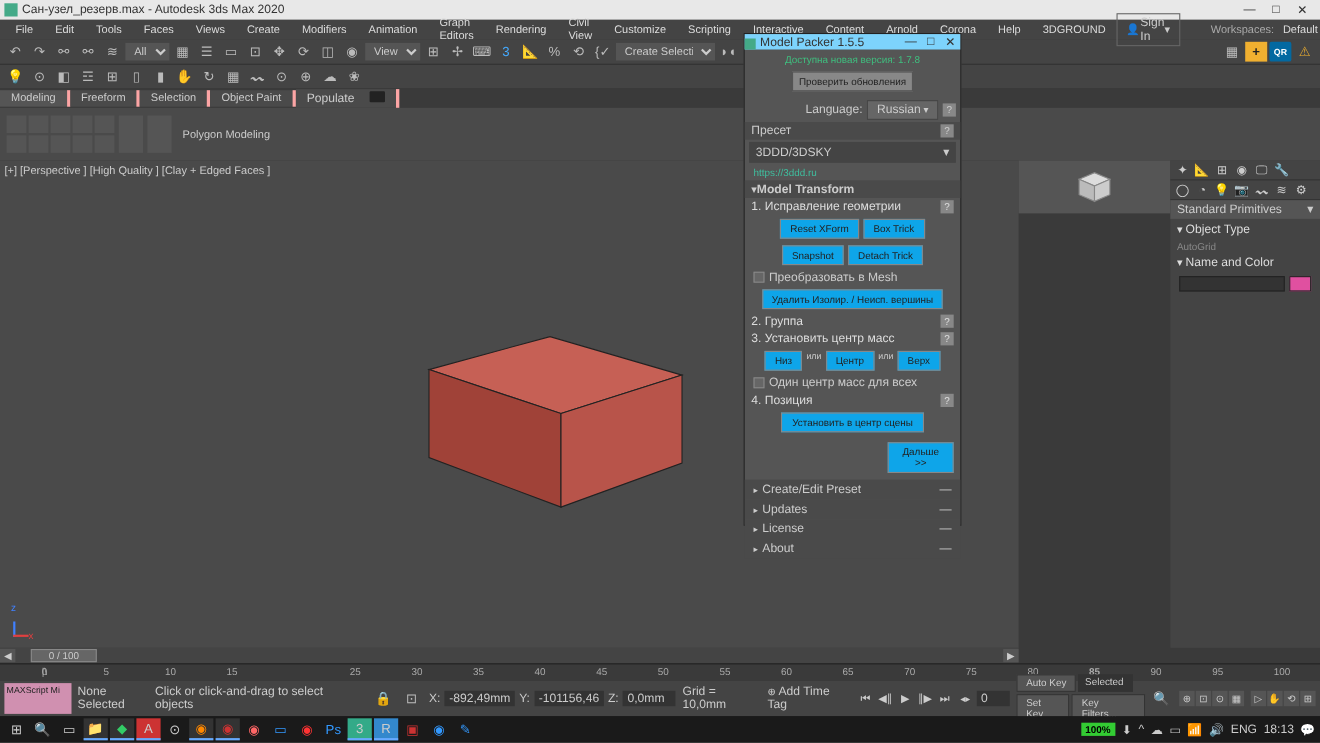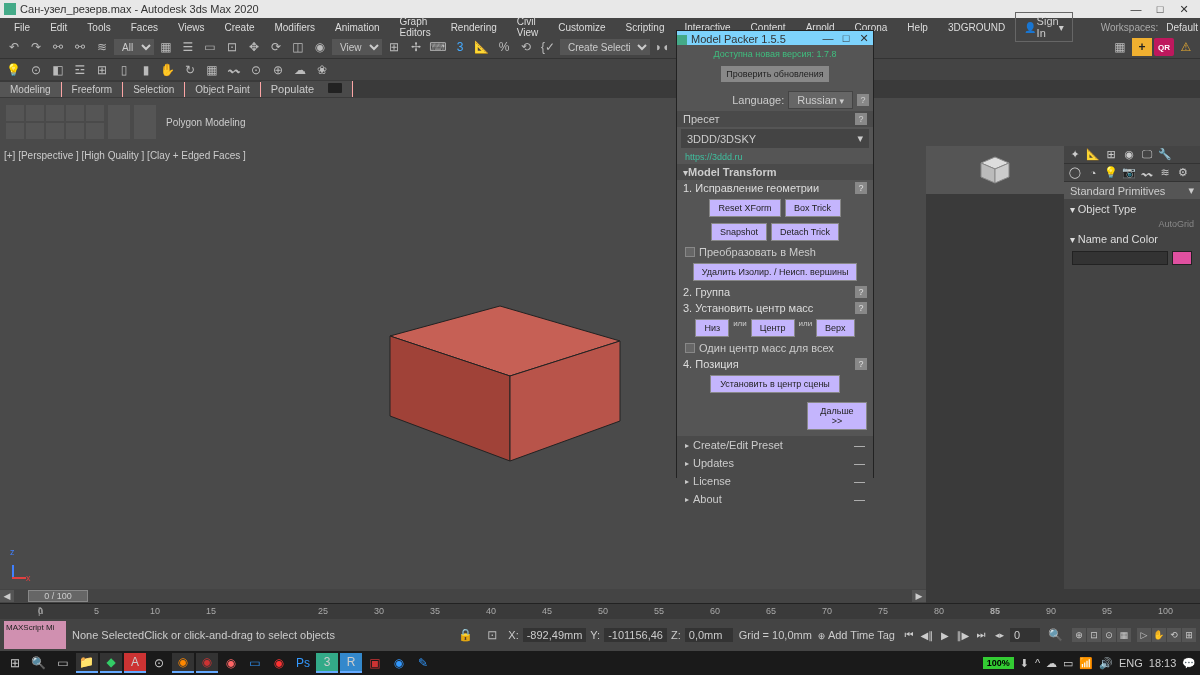--- a/index.html
+++ b/index.html
@@ -8,27 +8,27 @@
 .titlebar .icon{width:12px;height:12px;background:#4a8;margin-right:4px}
 .titlebar .spacer{flex:1}
 .titlebar .wbtn{width:24px;height:18px;display:flex;align-items:center;justify-content:center;color:#333}
 .menubar{height:18px;background:#444;display:flex;align-items:center;padding:0 4px}
 .menubar .mi{padding:2px 10px;font-size:10px;color:#ddd}
 .menubar .signin{margin-left:auto;display:flex;align-items:center;padding:2px 8px;border:1px solid #666;font-size:10px}
 .menubar .ws{margin-left:24px;font-size:10px;color:#aaa;padding:2px 4px}
 .menubar .wsv{font-size:10px;color:#ddd;padding:2px 4px}
 .toolbar1{height:22px;background:#444;display:flex;align-items:center;padding:0 4px;gap:2px}
 .tbtn{width:20px;height:18px;display:flex;align-items:center;justify-content:center;color:#bbb;font-size:12px}
-.tbtn.qr{background:#be185d;color:#fff;font-size:8px;font-weight:bold;border-radius:2px}
+.tbtn.qr{background:#0369a1;color:#fff;font-size:8px;font-weight:bold;border-radius:2px}
 .tbtn.warn{color:#f0b030}
 .tbtn.plus{background:#f0b030;color:#222;font-weight:bold}
 .tsel{background:#555;color:#ccc;border:none;font-size:10px;padding:1px 4px;height:16px}
 .toolbar2{height:22px;background:#444;display:flex;align-items:center;padding:0 4px;gap:2px;border-top:1px solid #333}
 .ribbon{height:18px;background:#3a3a3a;display:flex;align-items:center}
-.rtab{padding:2px 10px;font-size:10px;color:#ccc;background:#4a4a4a;border-right:1px solid #fca5a5}
+.rtab{padding:2px 10px;font-size:10px;color:#ccc;background:#4a4a4a;border-right:3px solid #fca5a5}
 .rtab.active{background:#555}
 .rtab .camend{width:14px;height:10px;background:#222;display:inline-block;margin-left:14px;border-radius:1px}
 .ribbonbody{height:48px;background:#4a4a4a;display:flex;align-items:center;padding:2px 6px;gap:4px}
 .ribgroup{display:flex;flex-direction:column;gap:2px}
 .ribgroup .row{display:flex;gap:2px}
 .ribgroup .sm{width:18px;height:16px;background:#555;display:flex;align-items:center;justify-content:center;font-size:10px}
 .ribgroup .lg{width:22px;height:34px;background:#555}
 .riblabel{font-size:10px;color:#ccc;padding:2px 6px}
 .viewport{position:absolute;left:0;top:146px;width:926px;height:443px;background:#4a4a4a}
 .vplabel{position:absolute;left:4px;top:4px;font-size:10px;color:#ccc}
@@ -48,36 +48,36 @@
 .modal .langrow{display:flex;align-items:center;justify-content:flex-end;padding:2px 4px;gap:4px}
 .modal .langsel{background:#666;padding:2px 8px;border:1px solid #444;font-size:9px}
 .modal .help{width:12px;height:12px;background:#888;display:flex;align-items:center;justify-content:center;font-size:9px}
 .modal .sechead{background:#4a4a4a;padding:2px 6px;display:flex;align-items:center;font-size:10px}
 .modal .preset{background:#444;margin:2px 4px;padding:3px 6px;font-size:10px;display:flex;align-items:center}
 .modal .preset .arr{margin-left:auto}
 .modal .link{color:#3fbf9f;padding:2px 8px;font-size:9px}
 .modal .sub{padding:2px 6px;font-size:9px;color:#ddd;display:flex;align-items:center}
 .modal .sub .help{margin-left:auto}
 .modal .btnrow{display:flex;gap:4px;justify-content:center;padding:3px 6px}
-.modal .mbtn2{background:#c4b5fd;color:#222;padding:3px 8px;border:1px solid #888;font-size:9px;min-width:56px;text-align:center}
+.modal .mbtn2{background:#0ea5e9;color:#222;padding:3px 8px;border:1px solid #888;font-size:9px;min-width:56px;text-align:center}
 .modal .mbtn2.sm{min-width:30px}
 .modal .chk{display:flex;align-items:center;padding:2px 8px;font-size:9px;gap:4px}
 .modal .chk .cb{width:10px;height:10px;border:1px solid #888;background:#666}
 .modal .next{margin:6px 6px 6px auto;width:60px}
 .modal .secrow{background:#4a4a4a;padding:3px 8px;display:flex;align-items:center;font-size:10px}
 .modal .secrow .tri{margin-right:4px;font-size:8px}
 .modal .secrow .dash{margin-left:auto}
 .rightpanel{position:absolute;right:0;top:146px;width:136px;height:443px;background:#444}
 .rprow{height:18px;display:flex;align-items:center;padding:0 4px;gap:4px;border-bottom:1px solid #333}
 .rprow .ri{width:14px;height:14px;display:flex;align-items:center;justify-content:center;color:#ccc;font-size:11px}
 .rptitle{background:#555;padding:2px 6px;font-size:10px;display:flex;align-items:center}
 .rptitle .arr{margin-left:auto}
 .rpsec{padding:2px 4px}
 .rpsechead{font-size:10px;padding:2px 2px;color:#ddd}
-.rpauto{text-align:right;font-size:9px;color:#888;padding:2px}
+.rpauto{text-align:left;font-size:9px;color:#888;padding:2px}
 .rpgrid{display:grid;grid-template-columns:1fr 1fr;gap:2px;padding:2px}
 .rpobj{background:#555;padding:2px;text-align:center;font-size:9px}
 .rpcolor{display:flex;padding:4px;gap:4px;align-items:center}
 .rpcolor .sw{width:20px;height:14px;background:#e050a0;border:1px solid #222;margin-left:auto}
 .rpcolor .fld{flex:1;height:14px;background:#333;border:1px solid #222}
 .cmdpanel{position:absolute;right:136px;top:146px;width:138px;height:48px;background:#555;display:flex;align-items:center;justify-content:center}
 .cmdpanel .cube{width:44px;height:38px}
 .timeslider{position:absolute;left:0;top:589px;width:926px;height:14px;background:#444;display:flex;align-items:center}
 .timeslider .arr{width:14px;height:12px;background:#555;display:flex;align-items:center;justify-content:center;font-size:9px}
 .timeslider .handle{width:60px;height:12px;background:#666;border:1px solid #888;display:flex;align-items:center;justify-content:center;font-size:9px;margin-left:14px}
@@ -432,20 +432,30 @@
   <span style="font-size:9px">⊕ <span>Add Time Tag</span></span>
   <div class="playback">
     <div class="pbtn">⏮</div>
     <div class="pbtn">◀∥</div>
     <div class="pbtn">▶</div>
     <div class="pbtn">∥▶</div>
     <div class="pbtn">⏭</div>
   </div>
   <span style="font-size:9px">◂▸</span>
     <span class="cfld" style="min-width:30px">0</span>
+  <div style="display:flex;flex-direction:column;gap:2px">
+    <div style="display:flex;gap:2px">
+        <div class="keybtn">Auto Key</div>
+        <div class="selbox">Selected</div>
+      </div>
+    <div style="display:flex;gap:2px">
+        <div class="keybtn">Set Key</div>
+        <div class="keybtn">Key Filters...</div>
+      </div>
+  </div>
   <div class="tbtn">🔍</div>
   <div class="navbtns">
     <div class="nbtn">⊕</div>
       <div class="nbtn">⊡</div>
       <div class="nbtn">⊙</div>
       <div class="nbtn">▦</div>
   </div>
   <div class="navbtns">
     <div class="nbtn">▷</div>
       <div class="nbtn">✋</div>

